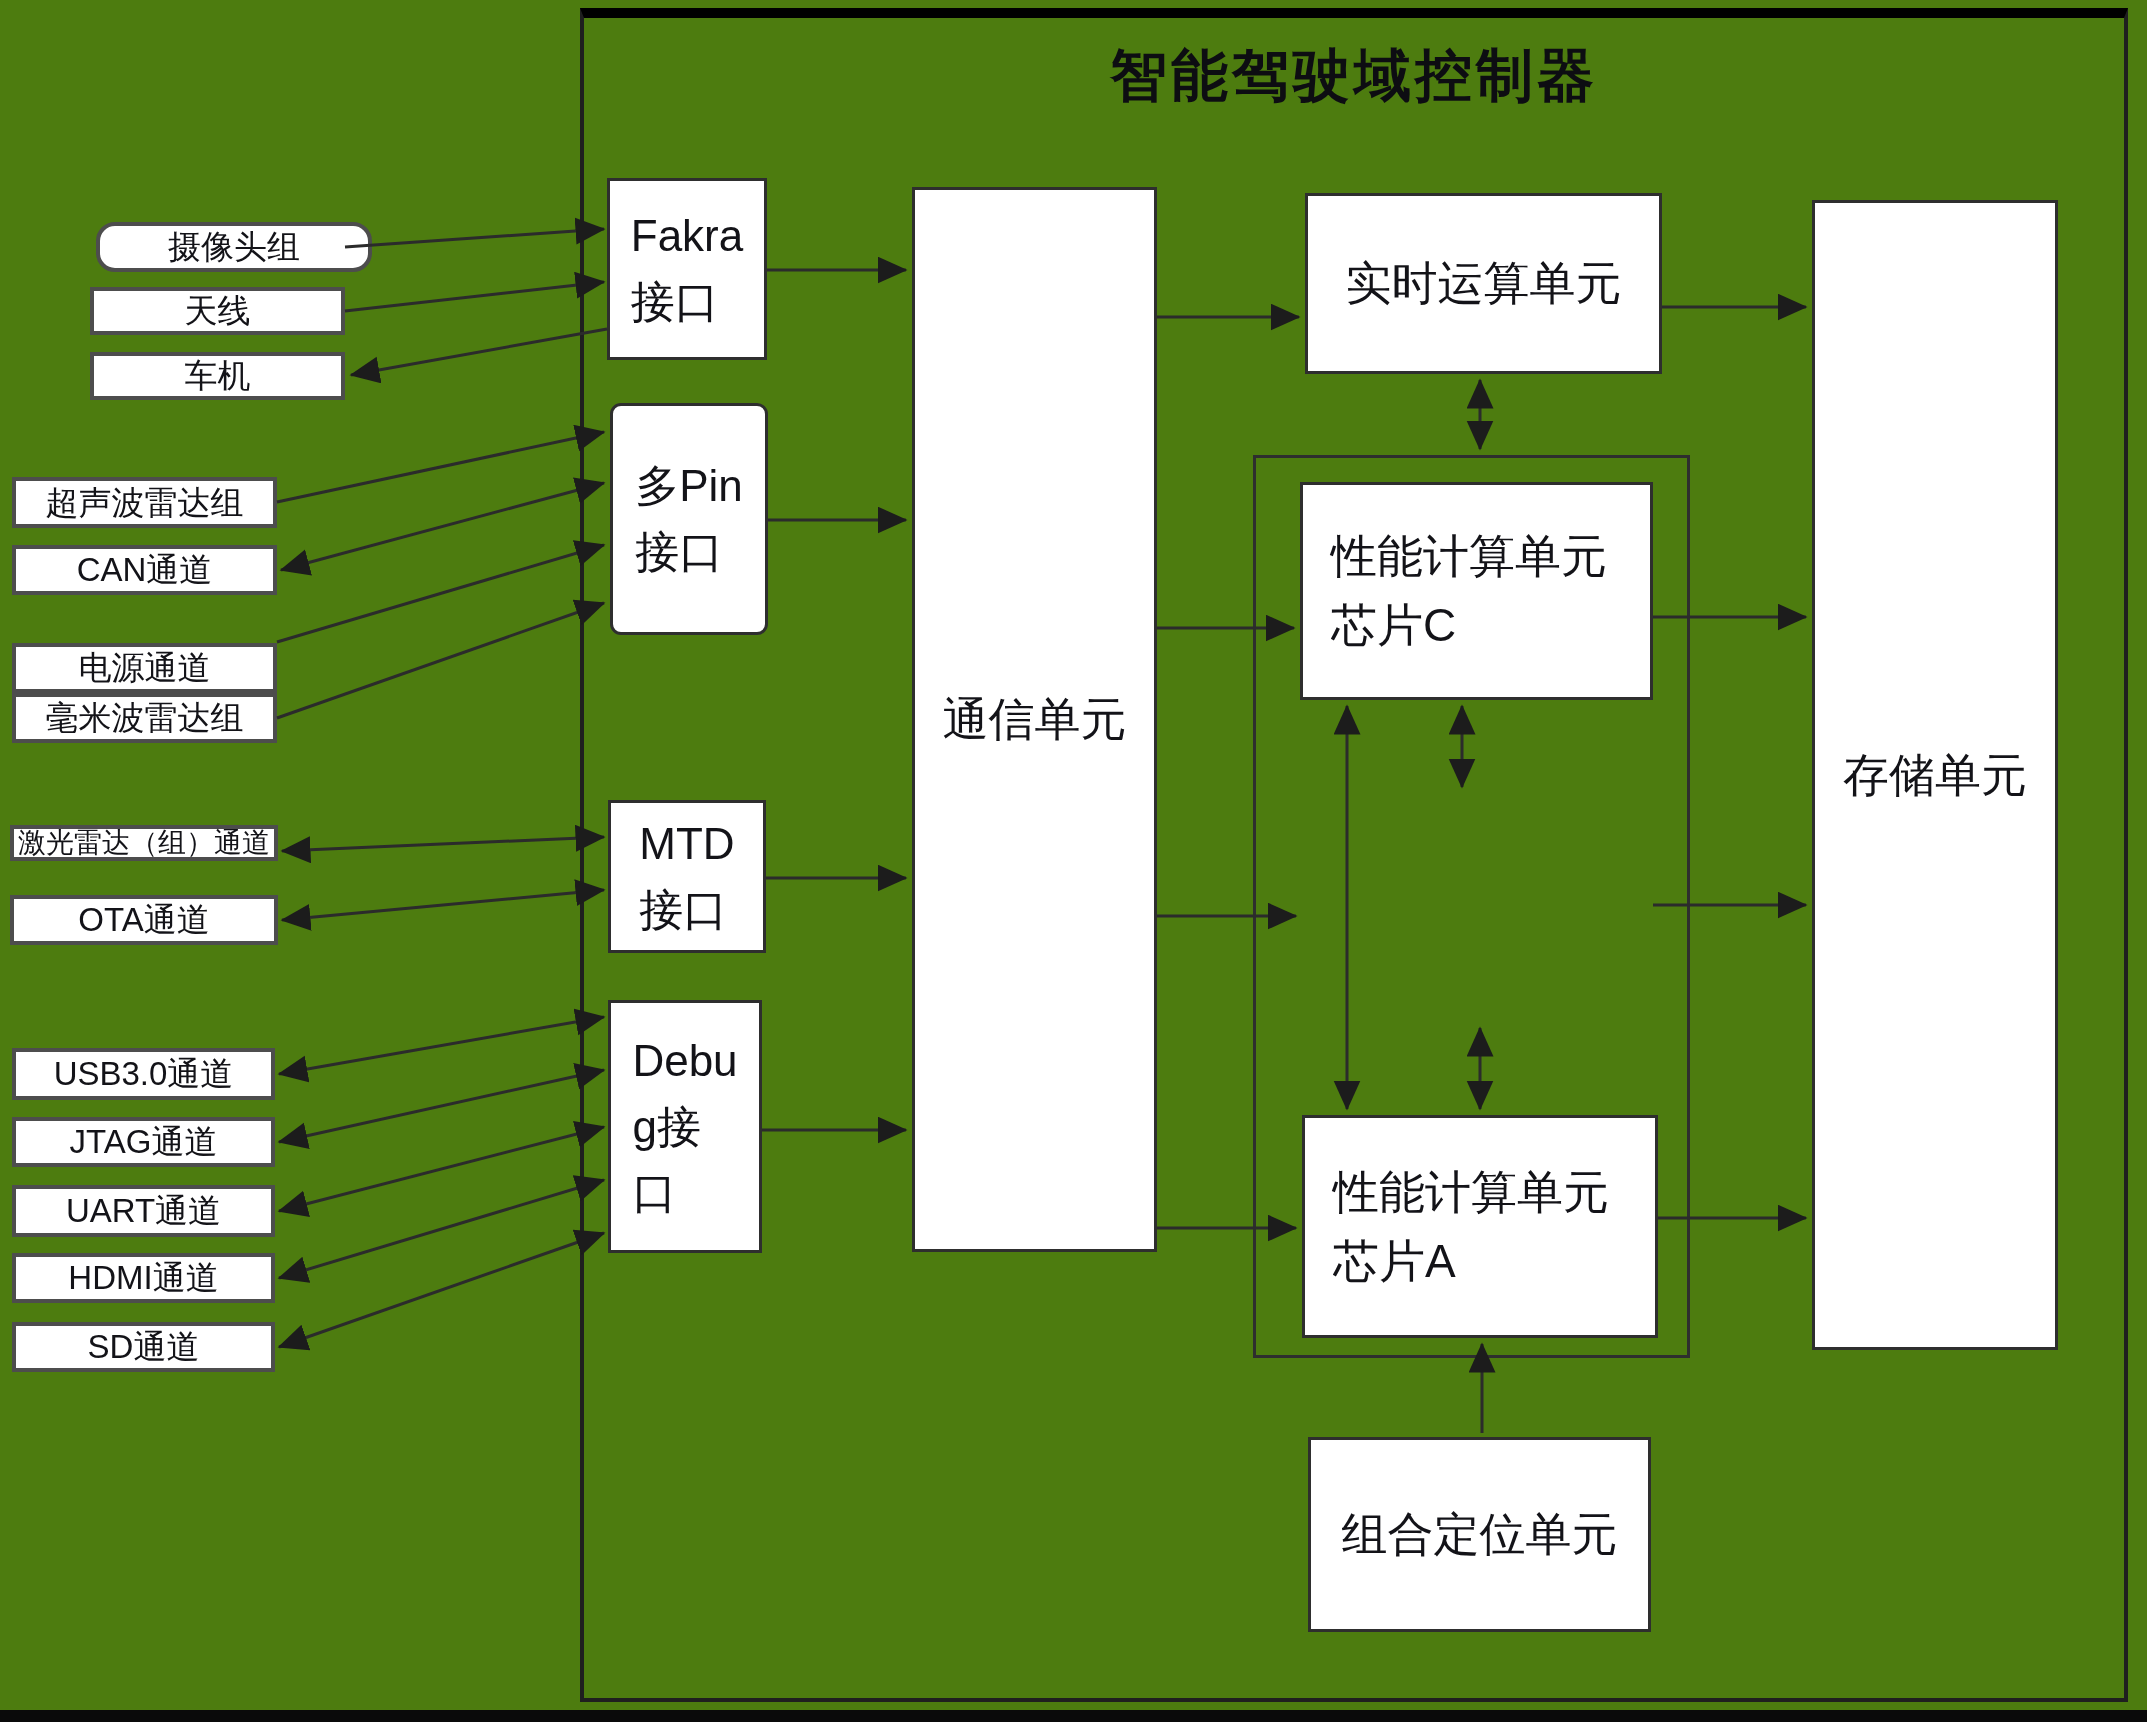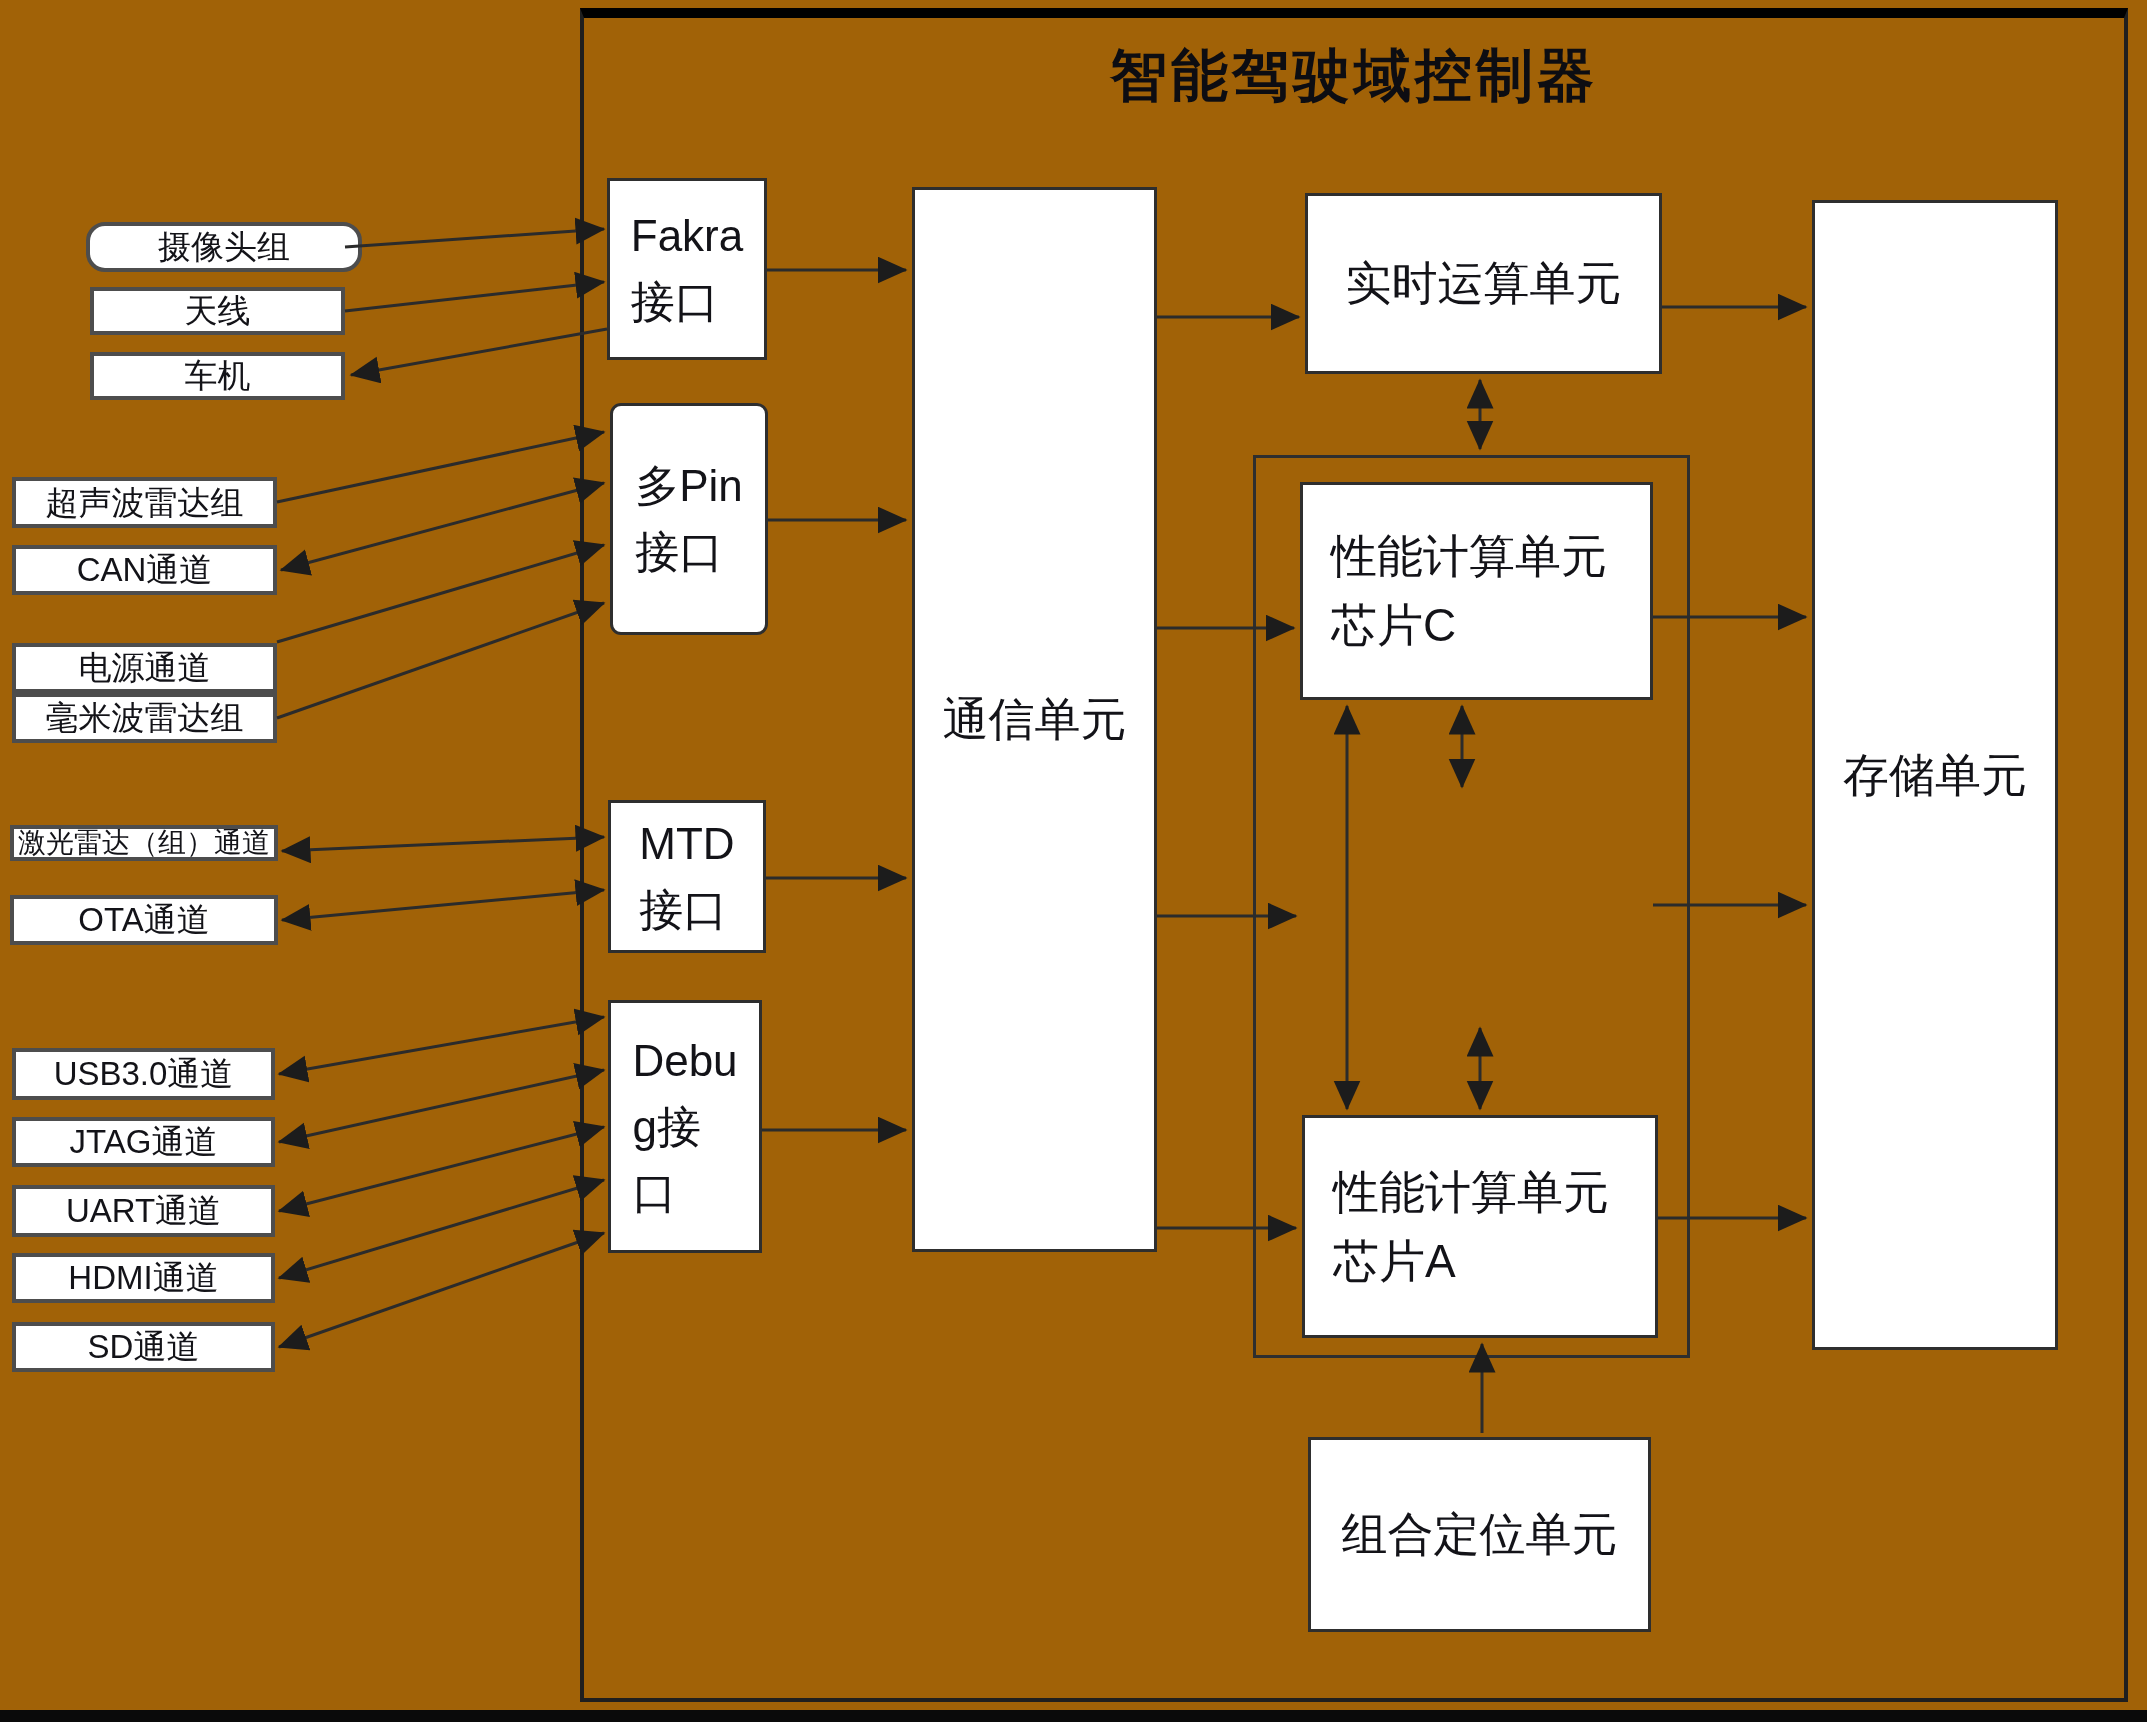--- a/index.html
+++ b/index.html
@@ -1,19 +1,19 @@
 <!DOCTYPE html>
 <html><head>
 <meta charset="utf-8">
 <style>
   html,body{margin:0;padding:0;background:#ffffff;}
   .canvas{
     position:relative;
     width:2147px;height:1722px;
-    background:#a16207;
+    background:#4d7c0f;
     overflow:hidden;
     font-family:"Liberation Sans","DejaVu Sans",sans-serif;
     color:#131318;
   }
   .container-box{
     position:absolute;left:580px;top:8px;width:1548px;height:1694px;
     box-sizing:border-box;
     border:4px solid #1f1f1f;
     border-top:10px solid #000000;
     background:transparent;
@@ -47,21 +47,21 @@
     background:#0a0a0a;
   }
 </style>
 </head>
 <body>
 
 <div class="canvas">
   <div class="container-box"></div>
   <div class="diagram-title">智能驾驶域控制器</div>
   <div id="nodes">
-      <div class="node small" style="left: 86px; top: 222px; width: 276px; height: 50px; border-radius: 19px;">
+      <div class="node small" style="left: 96px; top: 222px; width: 276px; height: 50px; border-radius: 19px;">
         <span class="lbl">摄像头组</span>
       </div>
       <div class="node small" style="left: 90px; top: 287px; width: 255px; height: 48px;">
         <span class="lbl">天线</span>
       </div>
       <div class="node small" style="left: 90px; top: 352px; width: 255px; height: 48px;">
         <span class="lbl">车机</span>
       </div>
       <div class="node small" style="left: 12px; top: 477px; width: 265px; height: 51px;">
         <span class="lbl">超声波雷达组</span>

